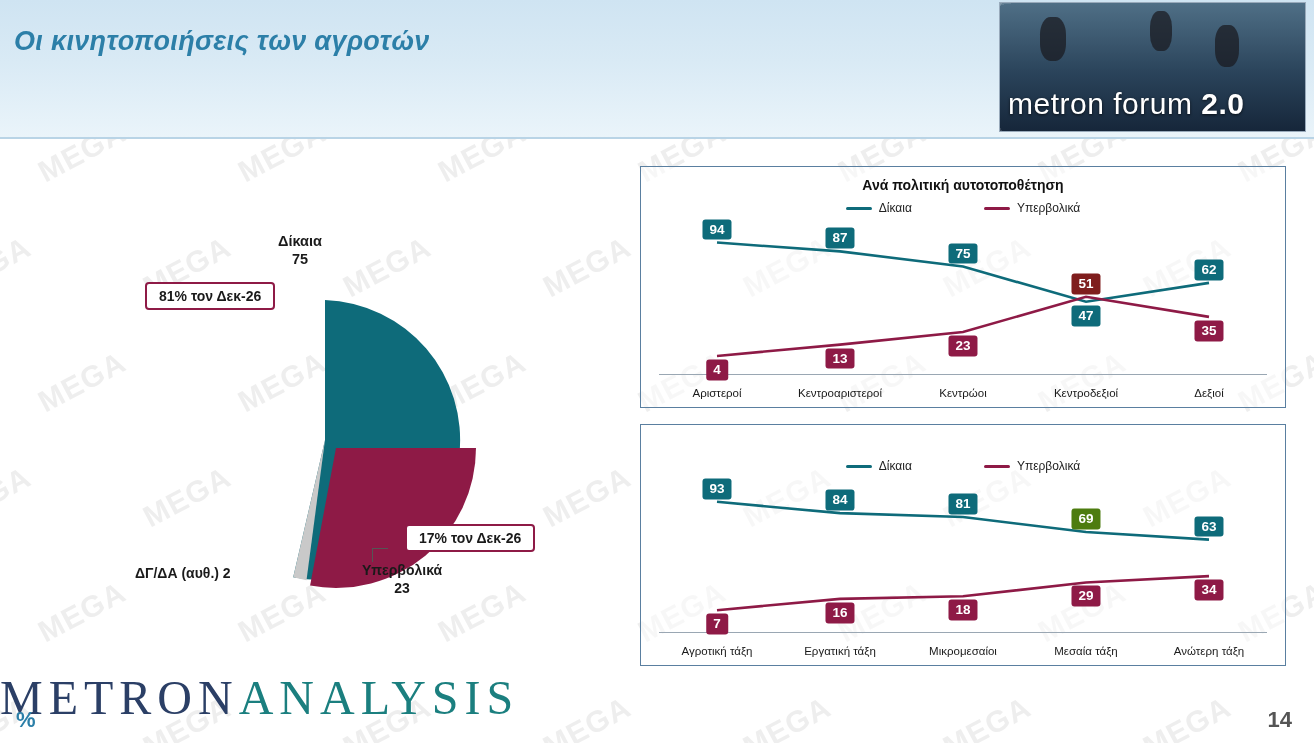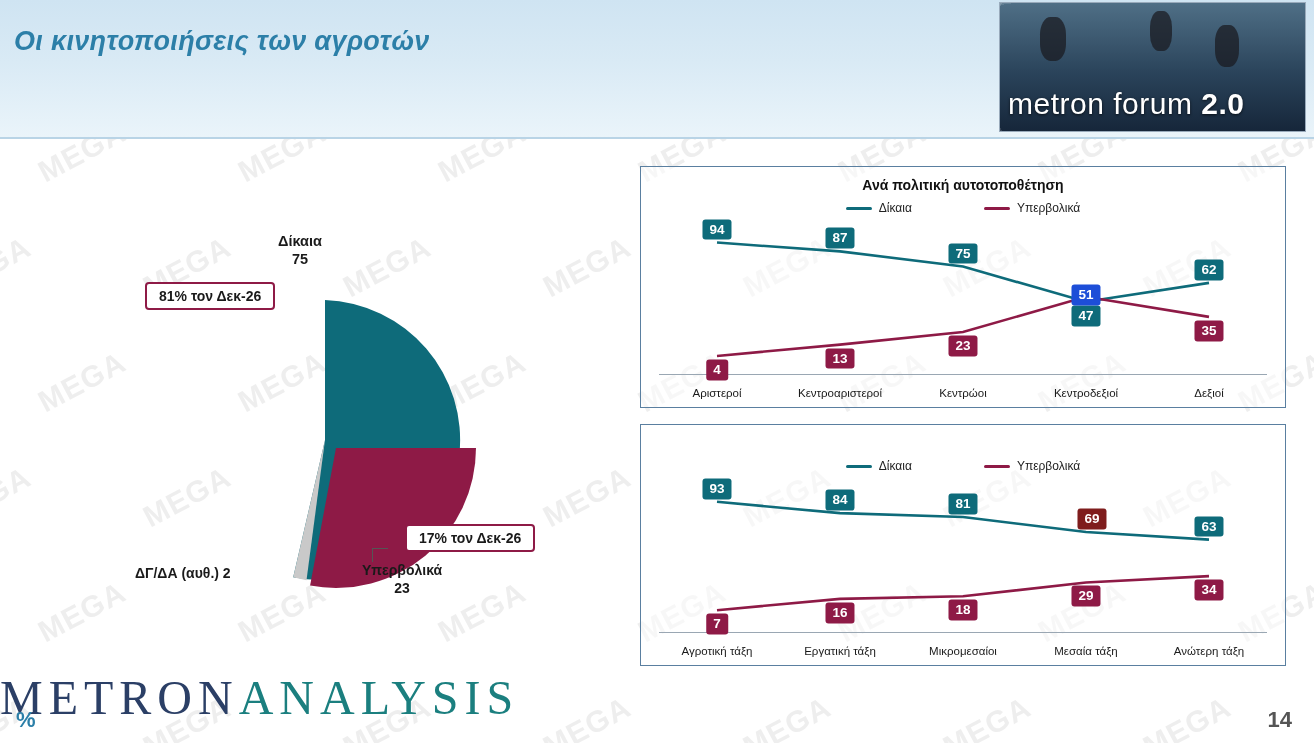--- a/index.html
+++ b/index.html
@@ -391,21 +391,21 @@
     </div>
   <div id="labels-political">
       <div class="pt-label" style="background: rgb(14, 107, 122); left: 76px; top: 62.56px;">94</div>
       <div class="pt-label" style="background: rgb(14, 107, 122); left: 199px; top: 71.38px;">87</div>
       <div class="pt-label" style="background: rgb(14, 107, 122); left: 322px; top: 86.5px;">75</div>
       <div class="pt-label" style="background: rgb(14, 107, 122); left: 445px; top: 148.78px;">47</div>
       <div class="pt-label" style="background: rgb(14, 107, 122); left: 568px; top: 102.88px;">62</div>
       <div class="pt-label" style="background: rgb(142, 26, 70); left: 76px; top: 202.96px;">4</div>
       <div class="pt-label" style="background: rgb(142, 26, 70); left: 199px; top: 191.62px;">13</div>
       <div class="pt-label" style="background: rgb(142, 26, 70); left: 322px; top: 179.02px;">23</div>
-      <div class="pt-label" style="background: #1d4ed8; left: 445px; top: 116.74px; margin-top: 11px;">51</div>
+      <div class="pt-label" style="background: #7f1d1d; left: 445px; top: 116.74px;">51</div>
       <div class="pt-label" style="background: rgb(142, 26, 70); left: 568px; top: 163.9px;">35</div>
     </div>
 </div>
 
 <div class="panel panel-bottom">
   <div class="legend">
     <div class="legend-item">
       <span class="legend-swatch" style="background:#0e6b7a"></span>
       <span>Δίκαια</span>
     </div>
@@ -423,21 +423,21 @@
       <div class="xtick" style="left: 76px;">Αγροτική τάξη</div>
       <div class="xtick" style="left: 199px;">Εργατική τάξη</div>
       <div class="xtick" style="left: 322px;">Μικρομεσαίοι</div>
       <div class="xtick" style="left: 445px;">Μεσαία τάξη</div>
       <div class="xtick" style="left: 568px;">Ανώτερη τάξη</div>
     </div>
   <div id="labels-social">
       <div class="pt-label" style="background: rgb(14, 107, 122); left: 76px; top: 63.82px;">93</div>
       <div class="pt-label" style="background: rgb(14, 107, 122); left: 199px; top: 75.16px; text-align: center;">84</div>
       <div class="pt-label" style="background: rgb(14, 107, 122); left: 322px; top: 78.94px;">81</div>
-      <div class="pt-label" style="background: #7f1d1d; left: 445px; top: 94.06px; margin-left: 6px;">69</div>
+      <div class="pt-label" style="background: #4d7c0f; left: 445px; top: 94.06px;">69</div>
       <div class="pt-label" style="background: rgb(14, 107, 122); left: 568px; top: 101.62px;">63</div>
       <div class="pt-label" style="background: rgb(142, 26, 70); left: 76px; top: 199.18px;">7</div>
       <div class="pt-label" style="background: rgb(142, 26, 70); left: 199px; top: 187.84px;">16</div>
       <div class="pt-label" style="background: rgb(142, 26, 70); left: 322px; top: 185.32px;">18</div>
       <div class="pt-label" style="background: rgb(142, 26, 70); left: 445px; top: 171.46px;">29</div>
       <div class="pt-label" style="background: rgb(142, 26, 70); left: 568px; top: 165.16px;">34</div>
     </div>
 </div>
 
 <div class="brand">

